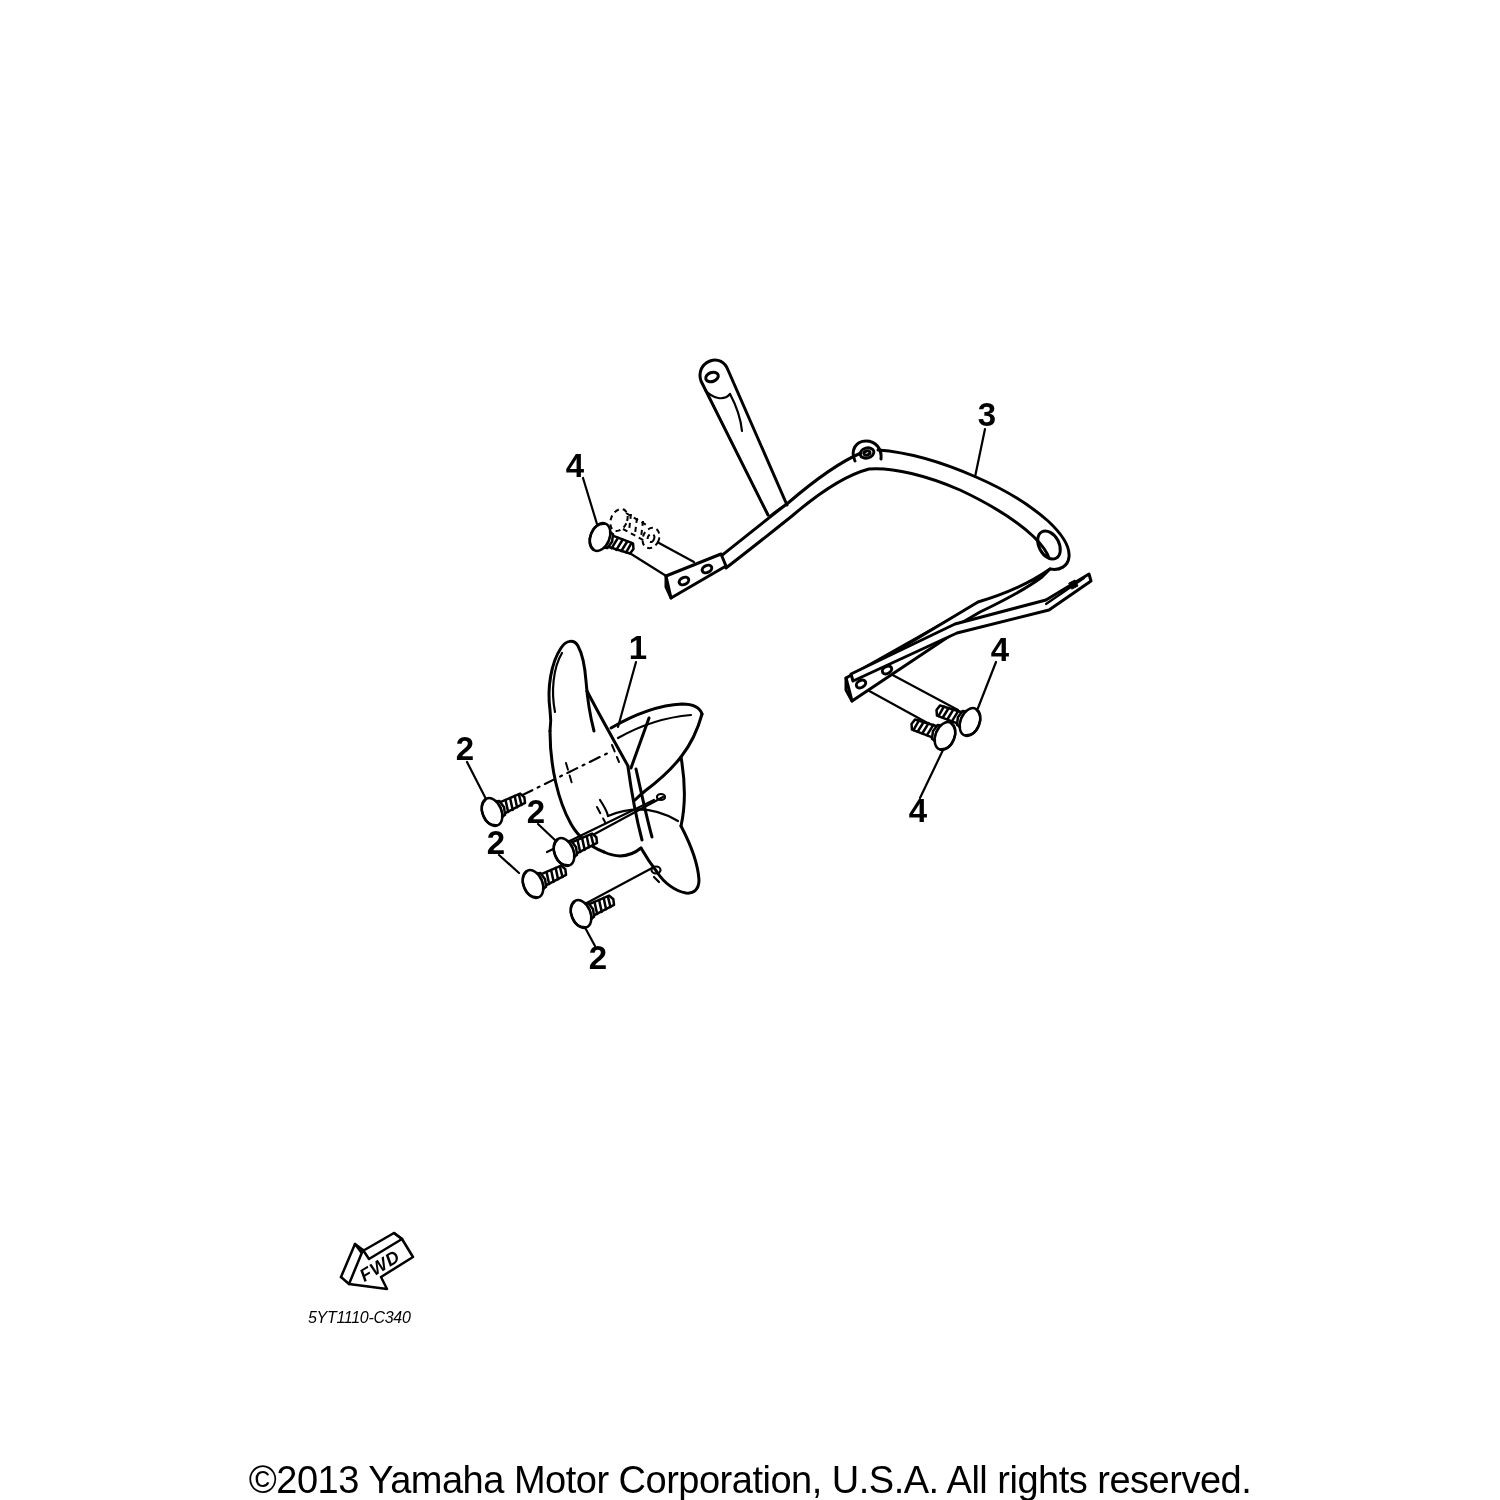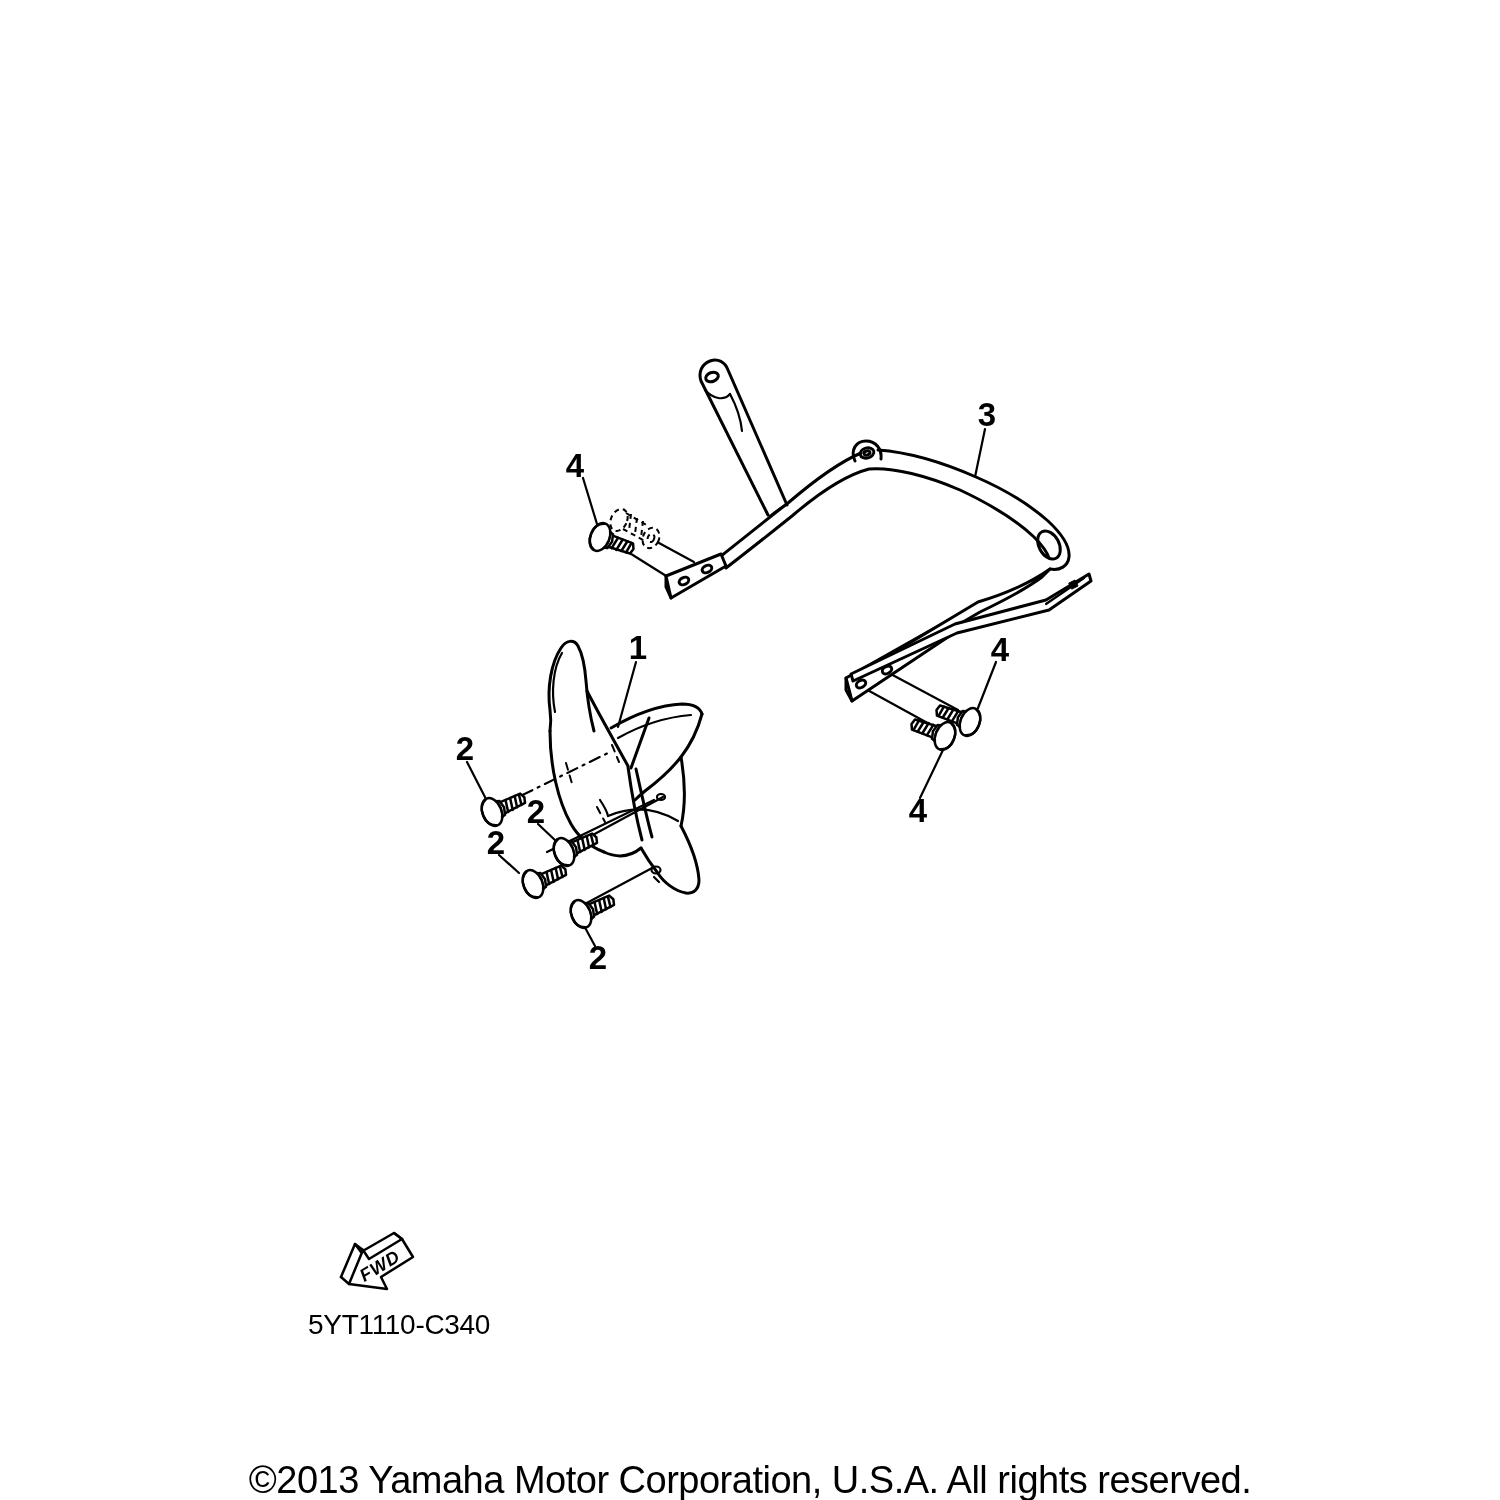--- a/index.html
+++ b/index.html
@@ -17,24 +17,25 @@
     font-family:"Liberation Sans", sans-serif;
     font-size:33px;
     font-weight:700;
     color:#000;
     line-height:1;
     user-select:none;
   }
   .diagram-code{
     position:absolute;
     left:308px;top:1309px;
-    font-size:28px;
+    font-size:16px;
     letter-spacing:-0.3px;
     color:#000;
     white-space:nowrap;
+    font-style:italic;
   }
   .copyright{
     position:absolute;
     left:0;right:0;top:1459px;
     text-align:center;
     font-size:38px;
     letter-spacing:-0.5px;
     color:#000;
     white-space:nowrap;
   }

